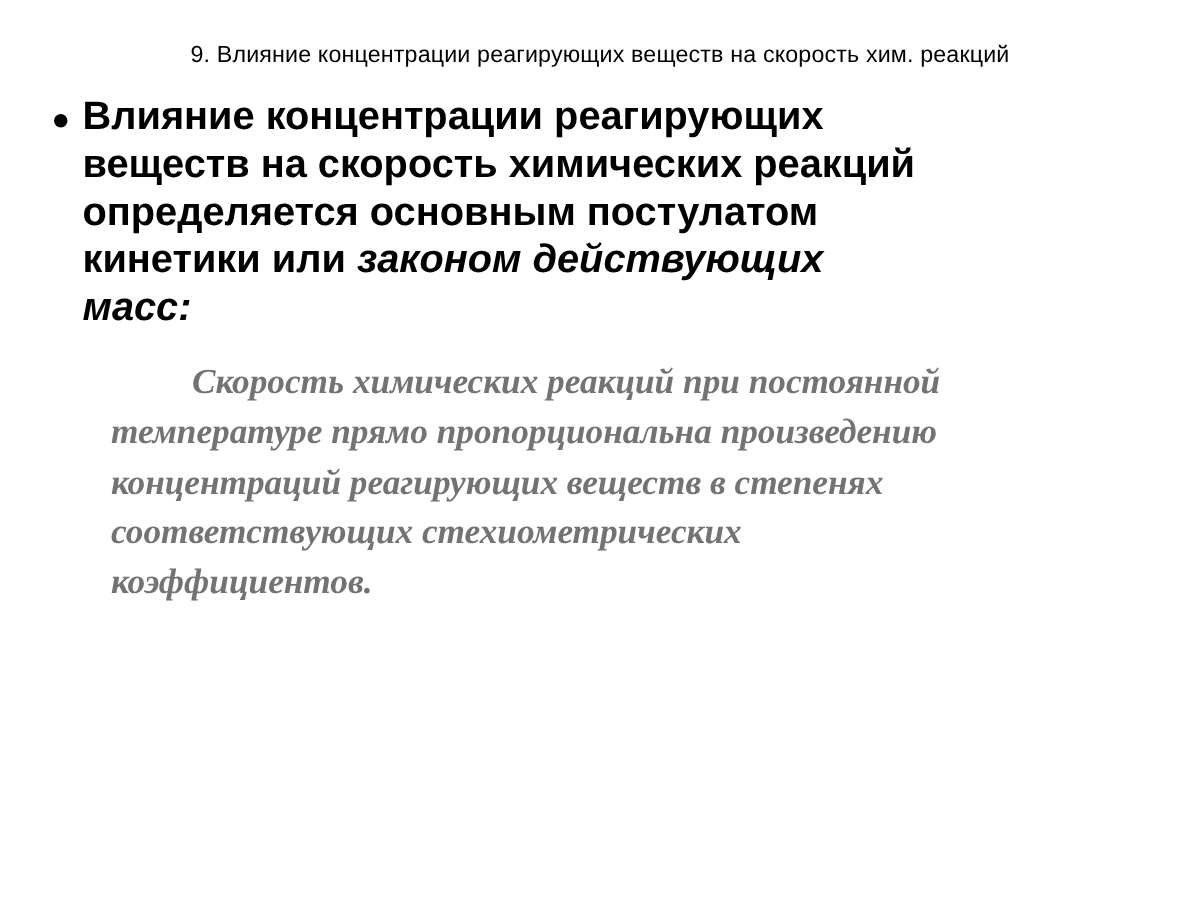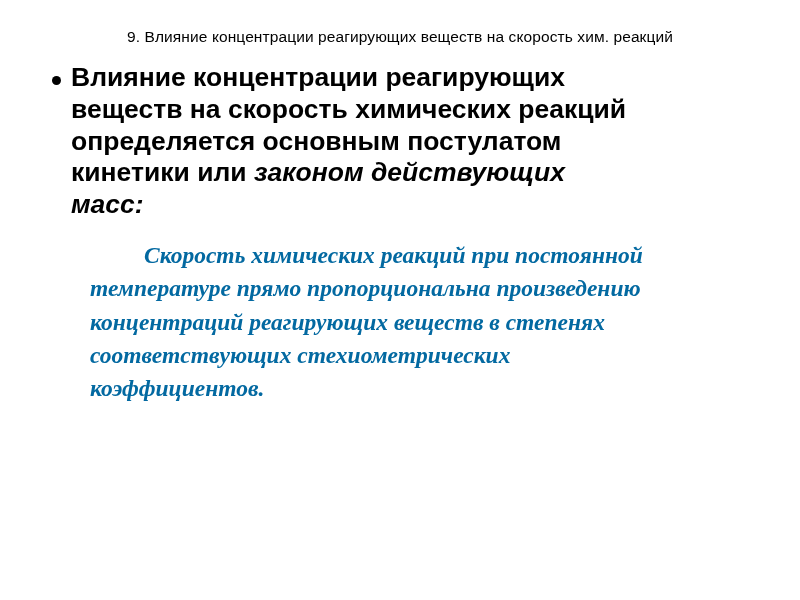--- a/index.html
+++ b/index.html
@@ -30,21 +30,21 @@
     text-align: center;
     font-family: "Liberation Sans", sans-serif;
     font-size: 15.5px;
     font-weight: 400;
     color: #000000;
     letter-spacing: 0.1px;
   }
 
   .body-block {
     position: absolute;
-    left: 52px;
+    left: 36px;
     top: 62px;
     width: 700px;
   }
 
   .bullet-row {
     display: flex;
     align-items: flex-start;
     gap: 10px;
   }
 
@@ -74,21 +74,21 @@
 
   .paragraph {
     margin-top: 18px;
     margin-left: 38px;
     max-width: 600px;
     font-family: "Liberation Serif", serif;
     font-style: italic;
     font-weight: 700;
     font-size: 23.5px;
     line-height: 1.42;
-    color: #0369a1;
+    color: #737373;
     text-indent: 54px;
     text-align: left;
   }
 </style>
 </head>
 <body>
 
 <div class="slide">
 
   <div class="slide-title">9. Влияние концентрации реагирующих веществ на скорость хим. реакций</div>

